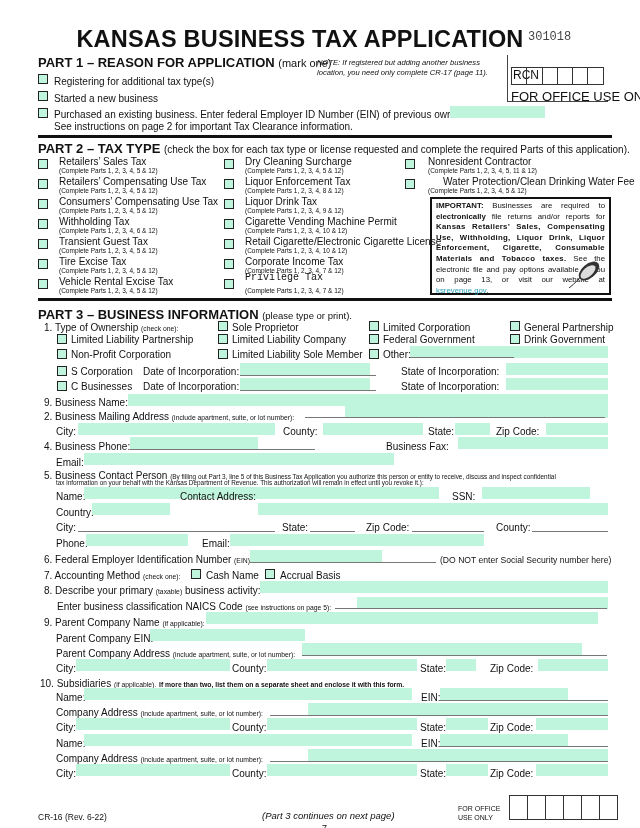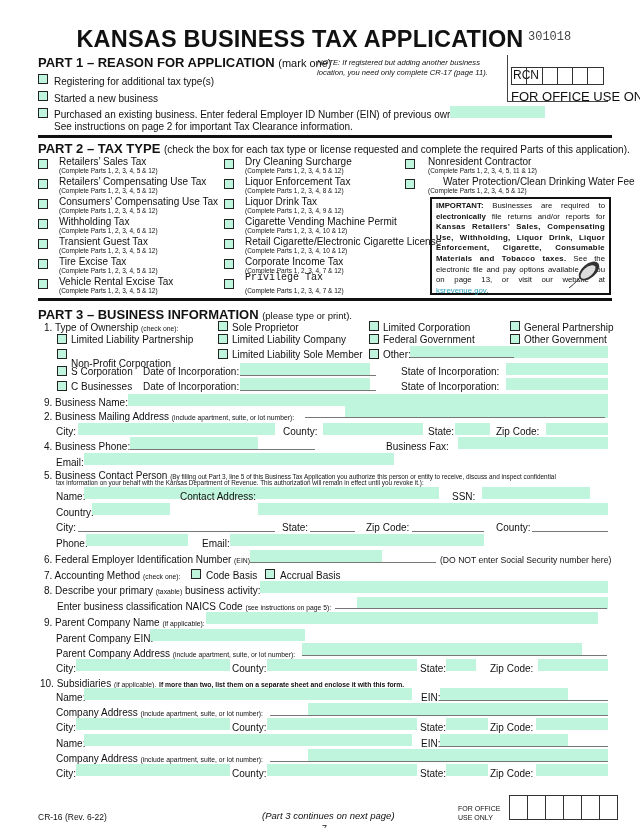--- a/index.html
+++ b/index.html
@@ -137,24 +137,24 @@
 <div class="cb" style="left:510px;top:321px;"></div>
 <div class="abs lbl" style="left:524px;top:322px;">General Partnership</div>
 
 <div class="cb" style="left:57px;top:334px;"></div>
 <div class="abs lbl" style="left:71px;top:334px;">Limited Liability Partnership</div>
 <div class="cb" style="left:218px;top:334px;"></div>
 <div class="abs lbl" style="left:232px;top:334px;">Limited Liability Company</div>
 <div class="cb" style="left:369px;top:334px;"></div>
 <div class="abs lbl" style="left:383px;top:334px;">Federal Government</div>
 <div class="cb" style="left:510px;top:334px;"></div>
-<div class="abs lbl" style="left:524px;top:334px;">Other Government</div>
+<div class="abs lbl" style="left:524px;top:334px;">Drink Government</div>
 
 <div class="cb" style="left:57px;top:349px;"></div>
-<div class="abs lbl" style="left:71px;top:358px;">Non-Profit Corporation</div>
+<div class="abs lbl" style="left:71px;top:349px;">Non-Profit Corporation</div>
 <div class="cb" style="left:218px;top:349px;"></div>
 <div class="abs lbl" style="left:232px;top:349px;">Limited Liability Sole Member</div>
 <div class="cb" style="left:369px;top:349px;"></div>
 <div class="abs lbl" style="left:383px;top:349px;">Other:</div>
 <div class="fill" style="left:410px;top:346px;width:198px;"></div>
 <div class="line" style="left:410px;top:357px;width:104px;"></div>
 
 <div class="cb" style="left:57px;top:366px;"></div>
 <div class="abs lbl" style="left:71px;top:366px;">S Corporation</div>
 <div class="abs lbl" style="left:143px;top:366px;">Date of Incorporation:</div>
@@ -222,21 +222,21 @@
 <div class="abs lbl" style="left:202px;top:538px;">Email:</div>
 <div class="fill" style="left:230px;top:534px;width:254px;"></div>
 
 <div class="abs lbl" style="left:44px;top:554px;"><span>6.  Federal Employer Identification Number</span> <span class="small">(EIN):</span></div>
 <div class="fill" style="left:250px;top:550px;width:132px;"></div>
 <div class="line" style="left:250px;top:562px;width:186px;"></div>
 <div class="abs" style="left:440px;top:555px;font-size:8.6px;">(DO NOT enter Social Security number here)</div>
 
 <div class="abs lbl" style="left:44px;top:570px;"><span>7.  Accounting Method</span> <span class="small">(check one):</span></div>
 <div class="cb" style="left:191px;top:569px;"></div>
-<div class="abs lbl" style="left:206px;top:570px;">Code Basis</div>
+<div class="abs lbl" style="left:206px;top:570px;">Cash Name</div>
 <div class="cb" style="left:265px;top:569px;"></div>
 <div class="abs lbl" style="left:280px;top:570px;">Accrual Basis</div>
 
 <div class="abs lbl" style="left:44px;top:585px;"><span>8.  Describe your primary</span> <span class="small">(taxable)</span> <span>business activity:</span></div>
 <div class="fill" style="left:260px;top:581px;width:348px;"></div>
 <div class="abs lbl" style="left:57px;top:601px;"><span>Enter business classification NAICS Code</span> <span class="small">(see instructions on page 5):</span></div>
 <div class="fill" style="left:357px;top:597px;width:251px;"></div>
 <div class="line" style="left:335px;top:608px;width:272px;"></div>
 
 <div class="abs lbl" style="left:44px;top:617px;"><span>9.  Parent Company Name</span> <span class="small">(if applicable):</span></div>

